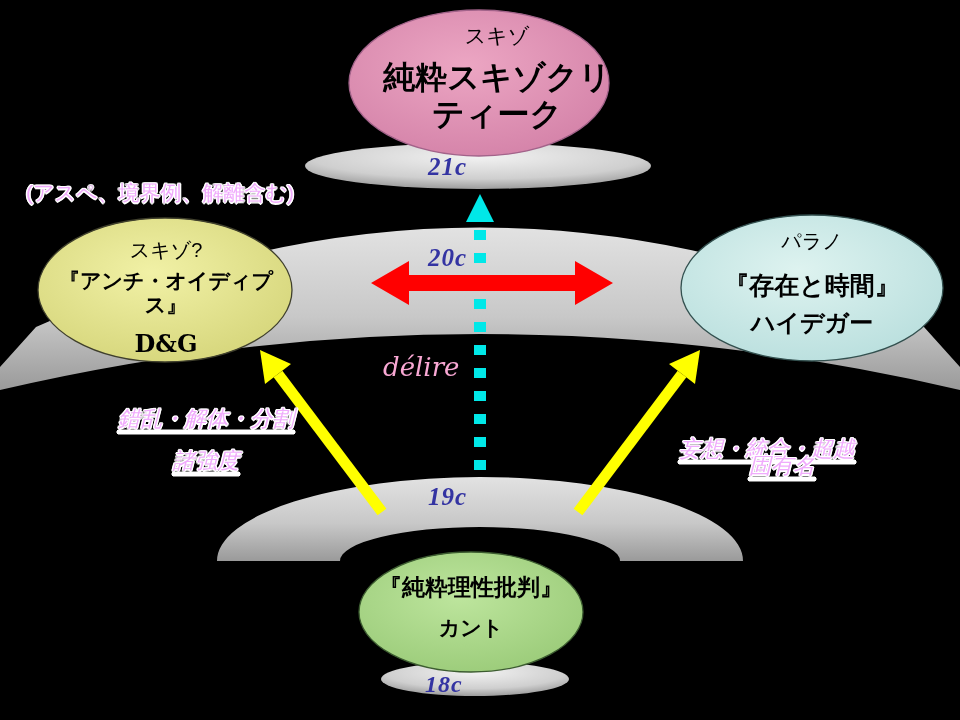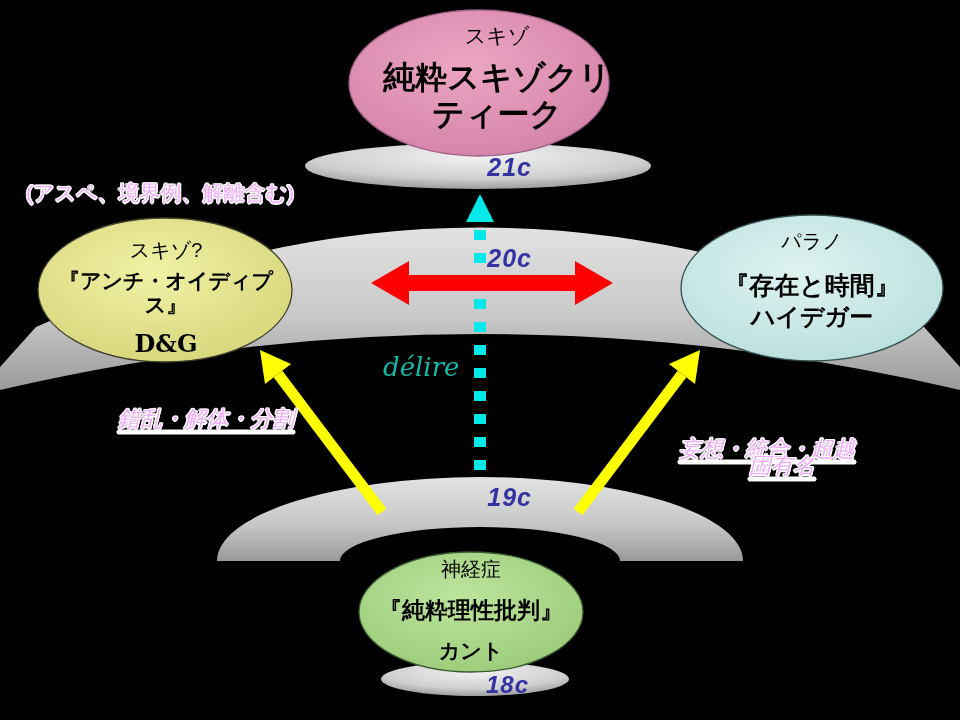--- a/index.html
+++ b/index.html
@@ -2,30 +2,30 @@
 <html><head>
 <meta charset="utf-8">
 <style>
   html,body{margin:0;padding:0;background:#000;}
   .canvas{position:relative;width:960px;height:720px;background:#000;overflow:hidden;
           font-family:"Liberation Sans","DejaVu Sans",sans-serif;}
   .canvas svg{position:absolute;left:0;top:0;}
   .txt{position:absolute;text-align:center;line-height:1.15;color:#000;}
   .tag{font-size:21px;font-weight:normal;}
   .ttl{font-size:23px;font-weight:bold;}
-  .century{position:absolute;text-align:right;width:104px;
-           font-family:Liberation Sans, sans-serif;
+  .century{position:absolute;text-align:left;width:104px;
+           font-family:Liberation Serif, serif;
            font-style:italic;font-weight:bold;font-size:25px;color:#3333a2;letter-spacing:1px;}
   .outline{color:#f0abfc;
            text-shadow:-1.5px 0 #fff,1.5px 0 #fff,0 -1.5px #fff,0 1.5px #fff,
                        -1px -1px #fff,1px 1px #fff,-1px 1px #fff,1px -1px #fff;}
   .uline{font-style:italic;text-decoration:underline;text-decoration-color:#fff;
          text-underline-offset:5px;text-decoration-thickness:1.5px;}
   .delire{position:absolute;font-family:"DejaVu Serif","Liberation Serif",serif;
-          font-style:italic;font-size:26px;color:#14b8a6;}
+          font-style:italic;font-size:26px;color:#f9a8d4;}
   .serifbold{font-family:"DejaVu Serif","Liberation Serif",serif;font-weight:bold;font-size:24px;}
 </style>
 </head>
 <body>
 
 <div class="canvas">
 
   <svg width="960" height="720" viewBox="0 0 960 720">
     <defs>
       <linearGradient id="gBand" x1="0" y1="0" x2="0" y2="1">
@@ -91,35 +91,35 @@
 
   <div class="txt" style="left:38px;top:239px;width:256px;">
     <div class="tag" style="font-size:20px;">スキゾ?</div>
     <div class="ttl" style="margin-top:7px;font-size:21px;">『アンチ・オイディプス』</div>
     <div class="serifbold" style="margin-top:13px;">D&amp;G</div>
   </div>
 
   <div class="txt" style="left:680px;top:230px;width:264px;">
     <div class="tag" style="font-size:20px;">パラノ</div>
     <div class="ttl" style="margin-top:18px;font-size:25px;">『存在と時間』</div>
-    <div class="ttl" style="margin-top:3px;font-size:24px;">ハイデガー</div>
+    <div class="ttl" style="margin-top:9px;font-size:24px;">ハイデガー</div>
   </div>
 
   <div class="century" style="left:428px;top:244px;">20c</div>
 
   <div class="delire" style="left:383px;top:352px;">délire</div>
 
   <div class="txt outline uline" style="left:94px;top:406px;width:224px;font-size:22px;">錯乱・解体・分割</div>
+  <div class="txt outline uline" style="left:94px;top:448px;width:224px;font-size:22px;">諸強度</div>
 
   <div class="txt outline uline" style="left:655px;top:436px;width:224px;font-size:22px;">妄想・統合・超越</div>
   <div class="txt outline uline" style="left:670px;top:453px;width:224px;font-size:22px;">固有名</div>
 
   <div class="century" style="left:428px;top:483px;">19c</div>
 
   <div class="txt" style="left:357px;top:558px;width:228px;">
-    <div class="tag" style="font-size:20px;">神経症</div>
     <div class="ttl" style="margin-top:16px;font-size:23px;">『純粋理性批判』</div>
     <div class="ttl" style="margin-top:16px;font-size:21px;">カント</div>
   </div>
 
   <div class="century" style="left:425px;top:671px;font-size:24px;">18c</div>
 
 </div>
 
 </body></html>

